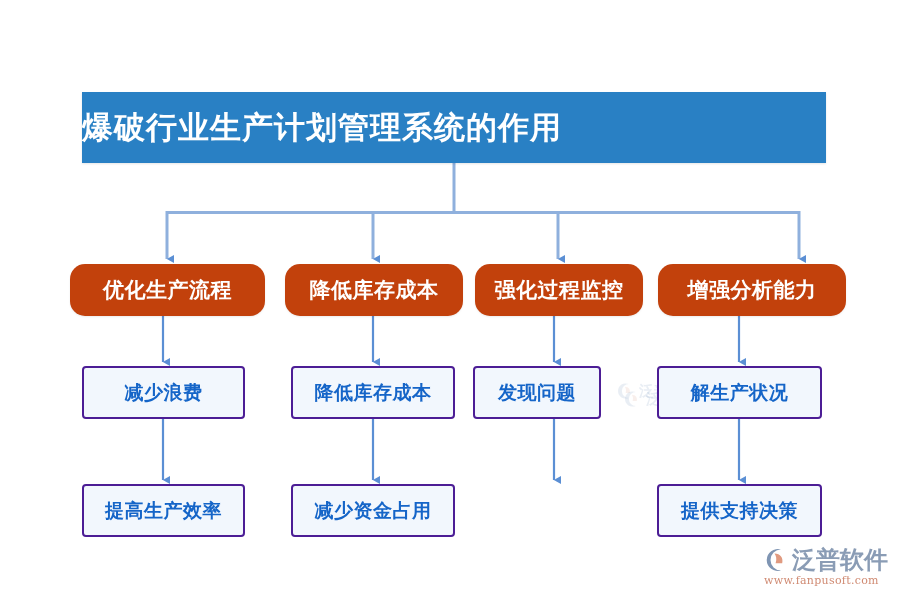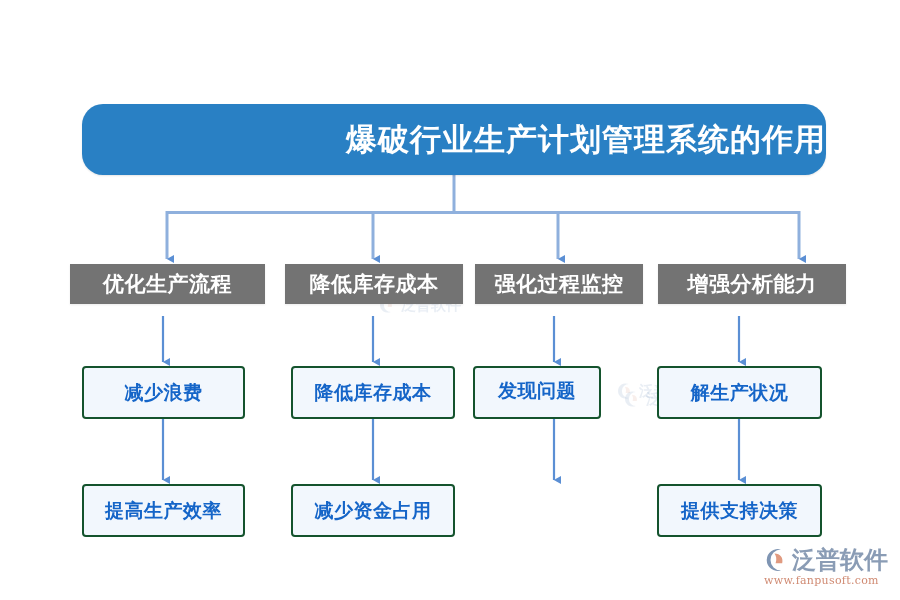--- a/index.html
+++ b/index.html
@@ -27,66 +27,66 @@
     top: 0;
     width: 900px;
     height: 600px;
     pointer-events: none;
   }
 
   
   .title-box {
     position: absolute;
     left: 82px;
-    top: 104px;
+    top: 92px;
     width: 744px;
     height: 71px;
     background: #2980c4;
-    border-radius: 21px;
-    display: flex;
-    align-items: center;
-    justify-content: flex-end;
+    border-radius: 0;
+    display: flex;
+    align-items: center;
+    justify-content: flex-start;
     box-shadow: 0 1px 2px rgba(0,0,0,0.10);
   }
   .title-box .title-text {
     color: #ffffff;
     font-size: 31px;
     font-weight: bold;
     letter-spacing: 1px;
     line-height: 1;
     white-space: nowrap;
   }
 
   
   .lvl1-box {
     position: absolute;
     top: 264px;
-    height: 40px;
-    background: #737373;
-    border-radius: 0;
+    height: 52px;
+    background: #c2410c;
+    border-radius: 15px;
     display: flex;
     align-items: center;
     justify-content: center;
     box-shadow: 0 1px 2px rgba(0,0,0,0.08);
   }
   .lvl1-box .lvl1-text {
     color: #ffffff;
     font-size: 21px;
     font-weight: bold;
     letter-spacing: 0.5px;
     line-height: 1;
     white-space: nowrap;
   }
 
   
   .leaf-box {
     position: absolute;
     height: 53px;
     background: #f2f7fd;
-    border: 2px solid #14532d;
+    border: 2px solid #4c1d95;
     border-radius: 4px;
     box-sizing: border-box;
     display: flex;
     align-items: center;
     justify-content: center;
   }
   .leaf-box .leaf-text {
     color: #1565c8;
     font-size: 19px;
     font-weight: bold;
@@ -97,21 +97,21 @@
 
   
   .c1.lvl1-box { left: 70px;  width: 195px; }
   .c2.lvl1-box { left: 285px; width: 178px; }
   .c3.lvl1-box { left: 475px; width: 168px; }
   .c4.lvl1-box { left: 658px; width: 188px; }
 
   
   .c1.leaf-box { left: 82px;  width: 163px; }
   .c2.leaf-box { left: 291px; width: 164px; }
-  .c3.leaf-box { left: 473px; width: 128px; font-family: Liberation Mono, monospace; }
+  .c3.leaf-box { left: 473px; width: 128px; }
   .c4.leaf-box { left: 657px; width: 165px; }
 
   .row3 { top: 366px; }
   .row4 { top: 484px; }
 
   
   .bg-watermark {
     position: absolute;
     display: flex;
     align-items: center;

